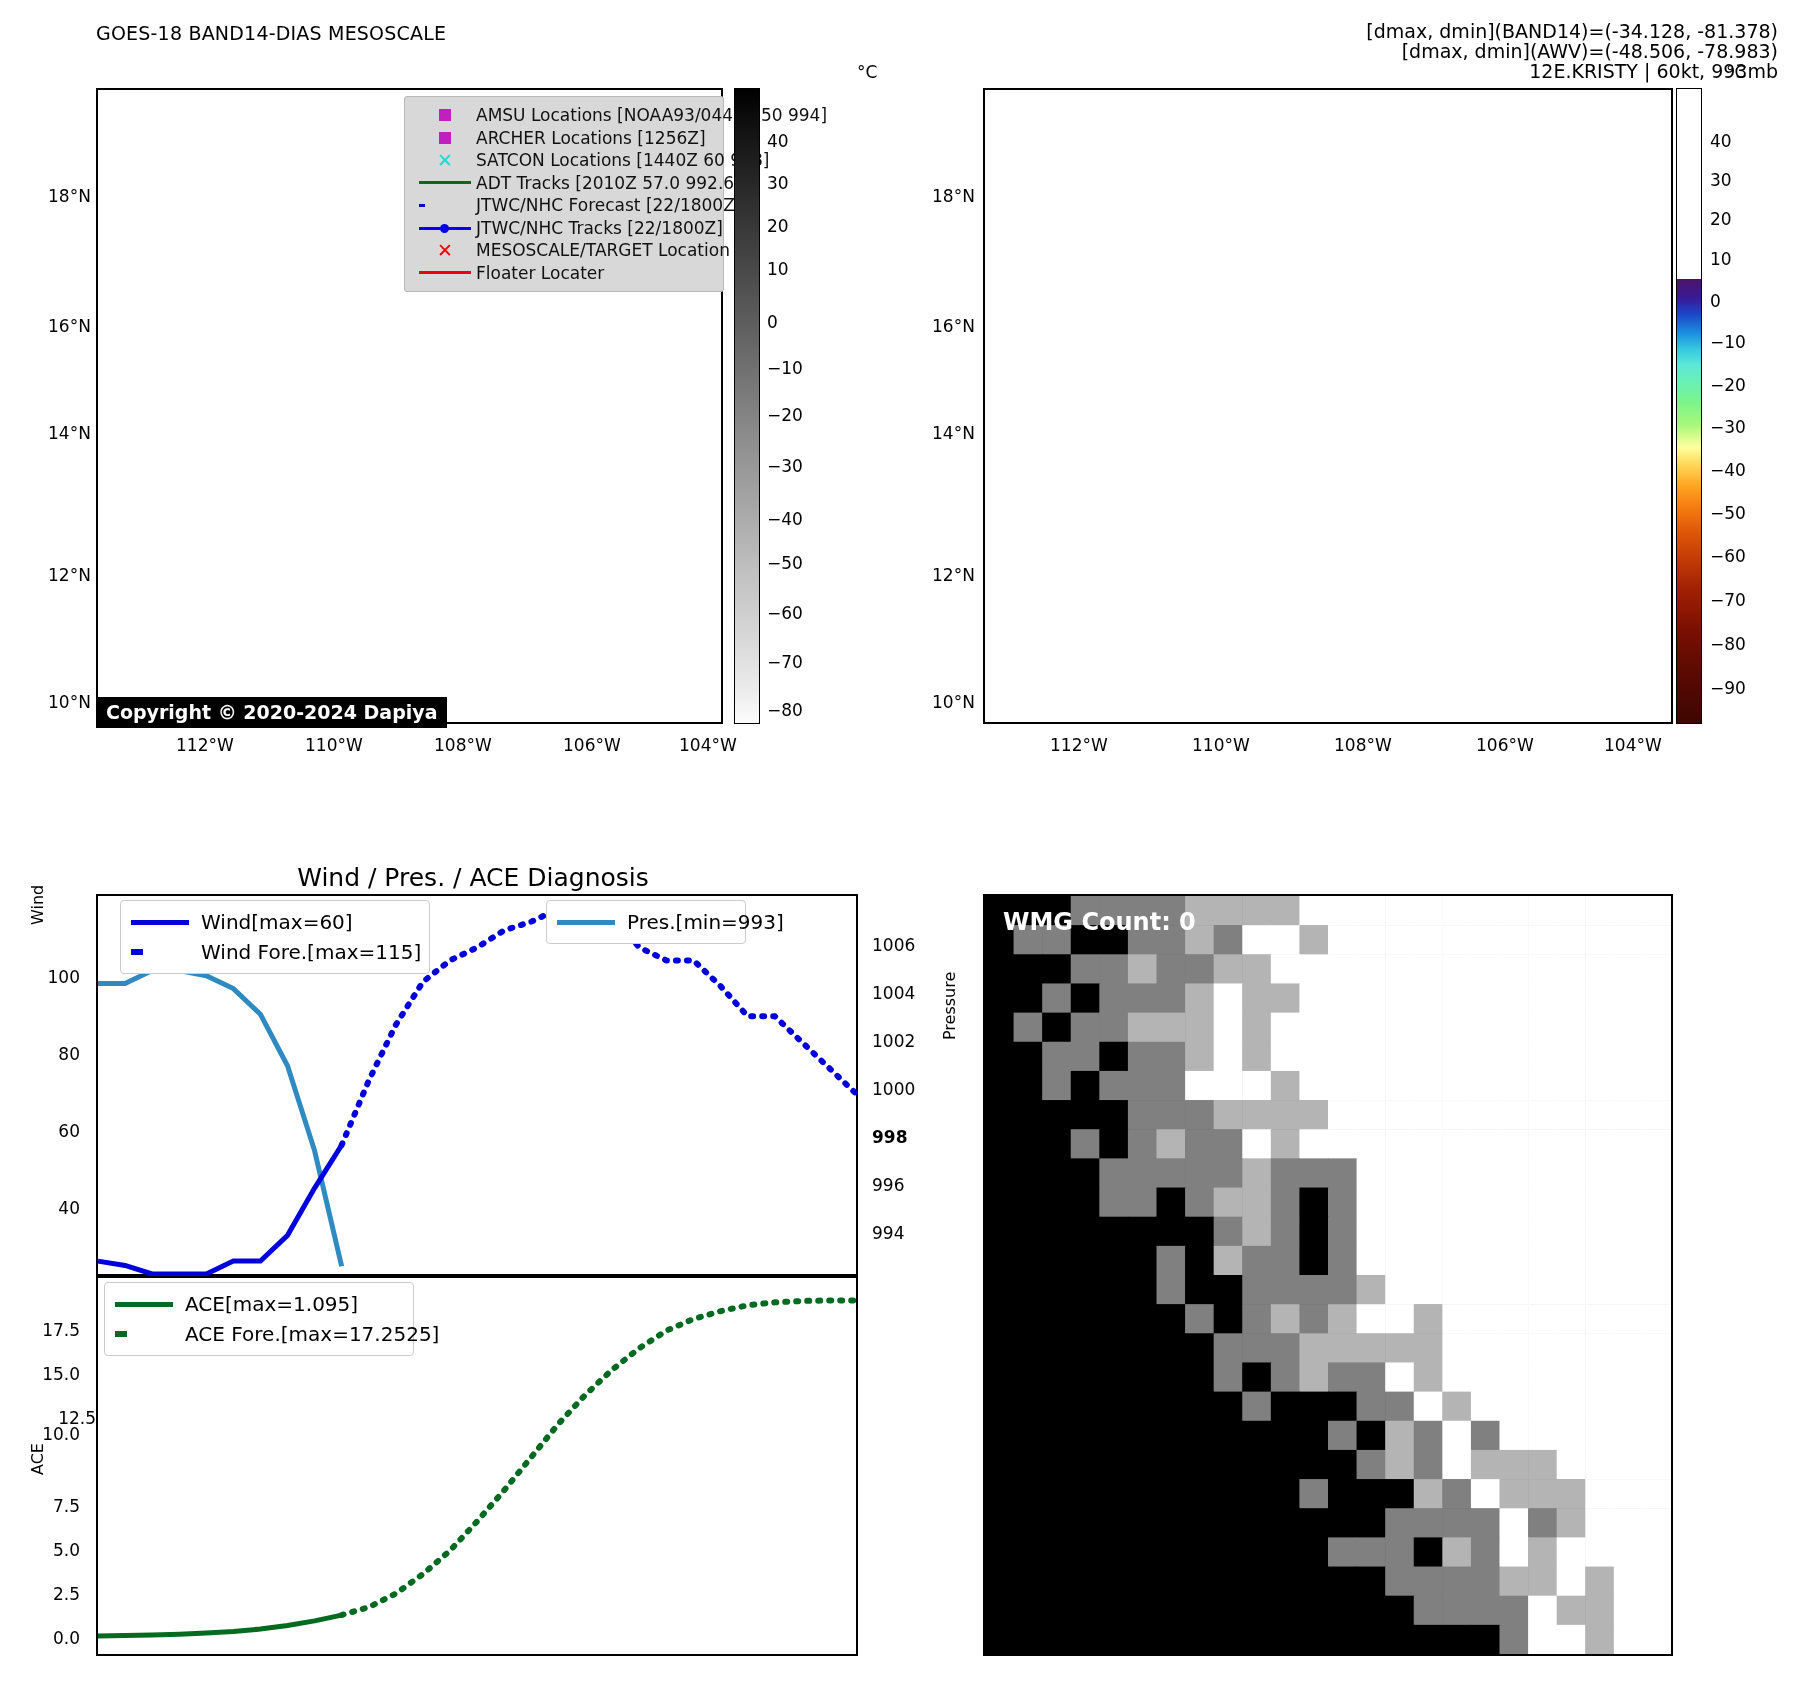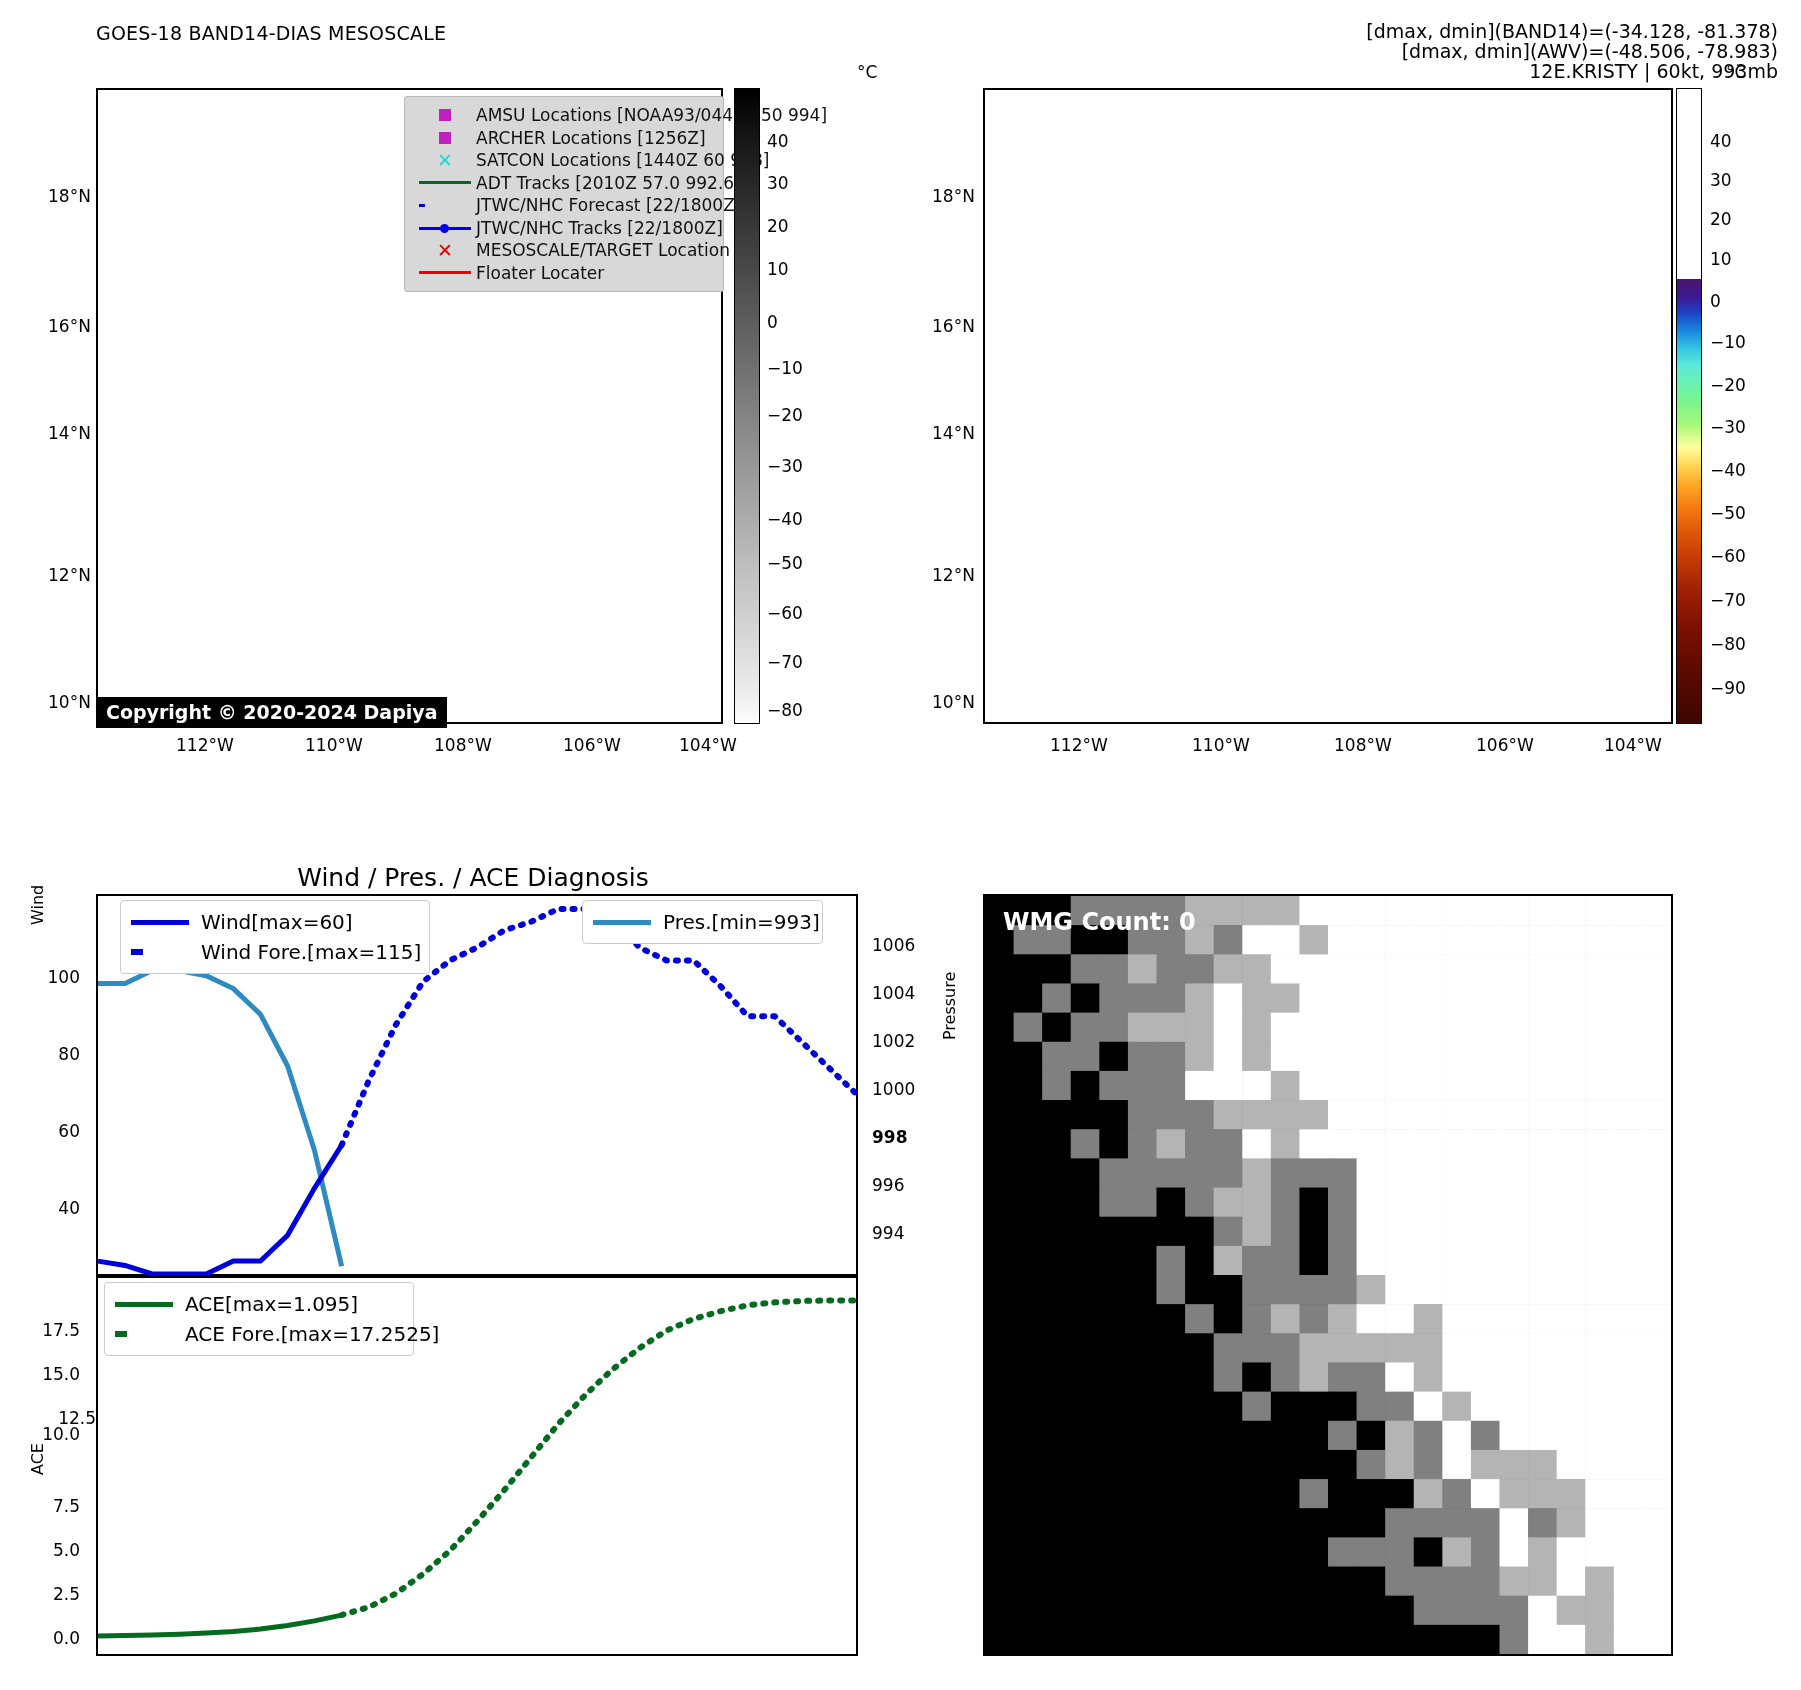--- a/index.html
+++ b/index.html
@@ -356,21 +356,21 @@
           </span>
         <span class="lbl">Wind[max=60]</span>
       </div>
       <div class="row">
         <span class="key">
             <span class="k-dot" style="background-image:linear-gradient(to right,#0000dd 0 12px,transparent 12px 22px)"></span>
           </span>
         <span class="lbl">Wind Fore.[max=115]</span>
       </div>
     </div>
-    <div class="chart-legend" style="left:450px;top:6px;width:241px;margin-left:36px;">
+    <div class="chart-legend" style="left:450px;top:6px;width:200px;">
       <div class="row">
         <span class="key">
             <span class="k-solid" style="background:#2e8ac0"></span>
           </span>
         <span class="lbl">Pres.[min=993]</span>
       </div>
     </div>
   </div>
 
   <div class="axis-label" style="left:28px;top:925px;transform:rotate(-90deg);transform-origin:left top;font-size:16px;">Wind</div>

